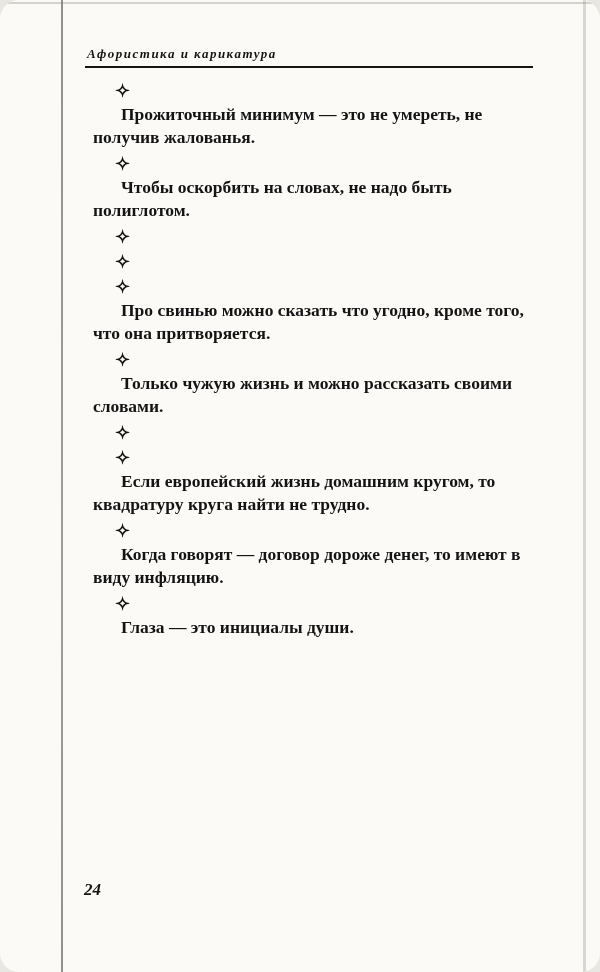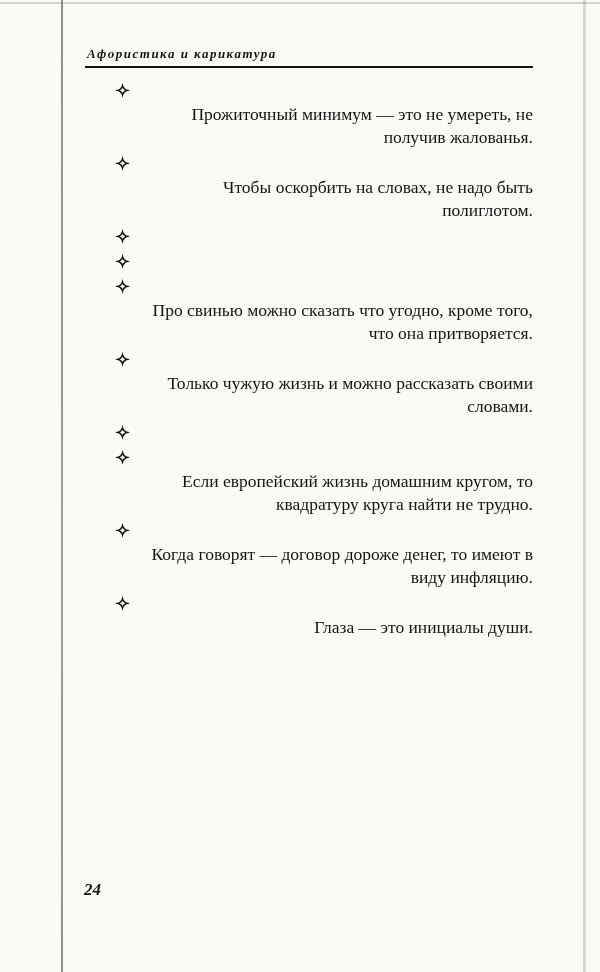--- a/index.html
+++ b/index.html
@@ -10,20 +10,21 @@
   }
   .page {
     position: relative;
     width: 600px;
     height: 972px;
     margin: 0 auto;
     background: #fbfaf6;
     color: #141414;
     overflow: hidden;
     box-sizing: border-box;
+    border-radius: 19px;
   }
   
   .scan-edge-left {
     position: absolute;
     left: 61px;
     top: 0;
     width: 2px;
     height: 100%;
     background: linear-gradient(to bottom, #3a3a38 0%, #55524c 60%, #3a3a38 100%);
     opacity: 0.55;
@@ -70,26 +71,26 @@
   }
   .item { }
   .orn {
     font-size: 18px;
     line-height: 18px;
     font-weight: bold;
     margin: 7px 0 3px 30px;
     letter-spacing: 0;
   }
   .aphorism {
-    margin: 0 0 7px 16px;
+    margin: 0 0 7px 8px;
     font-size: 17.5px;
-    font-weight: normal;
+    font-weight: bold;
     line-height: 22.5px;
     text-indent: 28px;
-    text-align: right;
+    text-align: left;
   }
   .page-number {
     position: absolute;
     left: 84px;
     top: 880px;
     font-size: 17px;
     font-weight: bold;
     font-style: italic;
   }
 </style>

